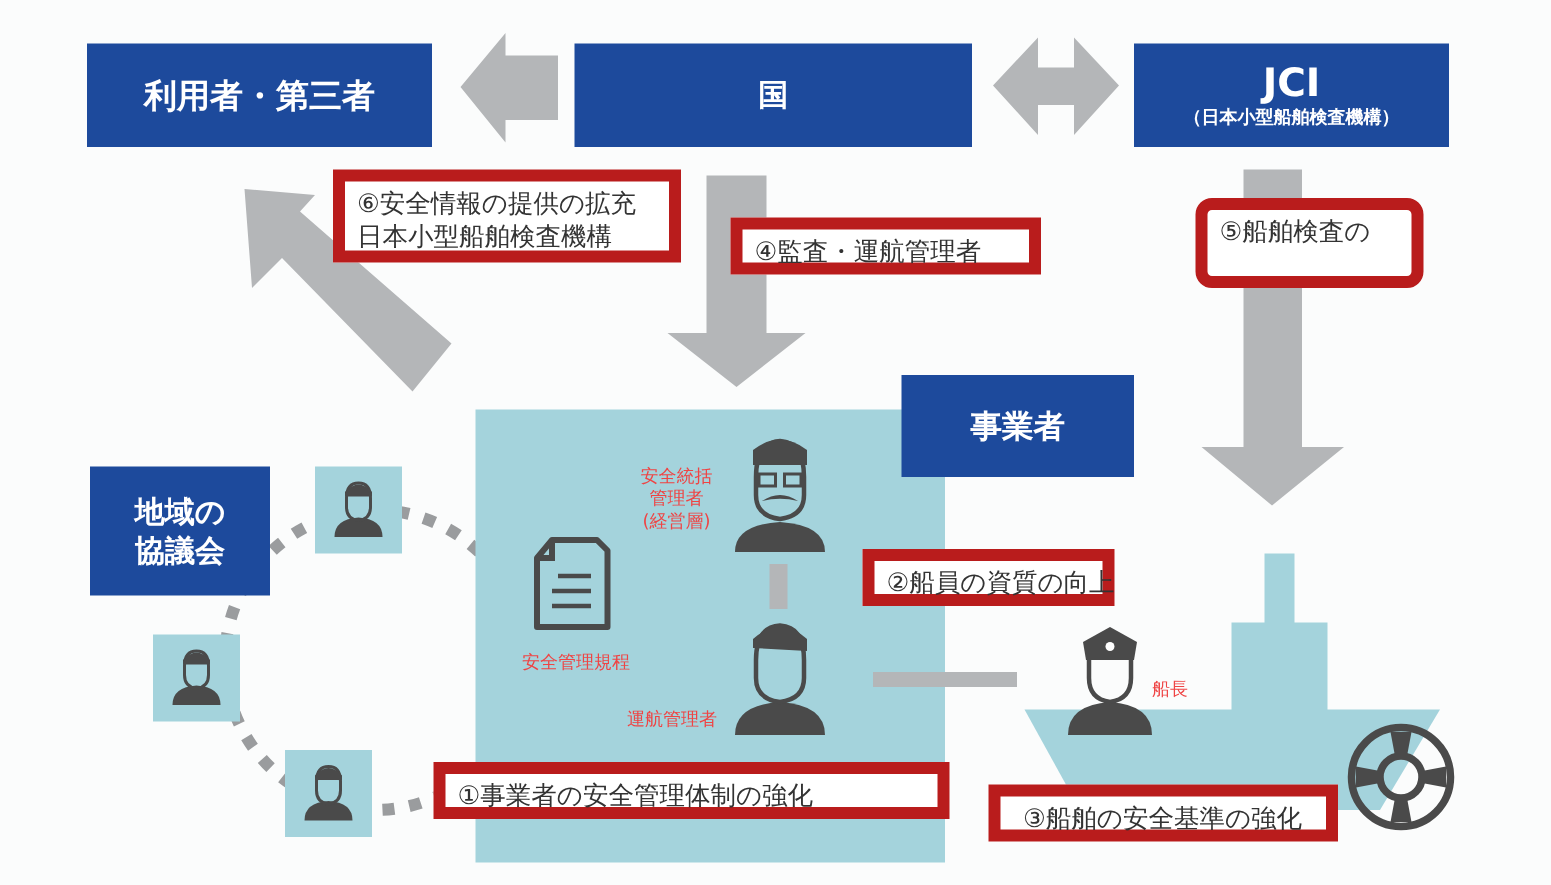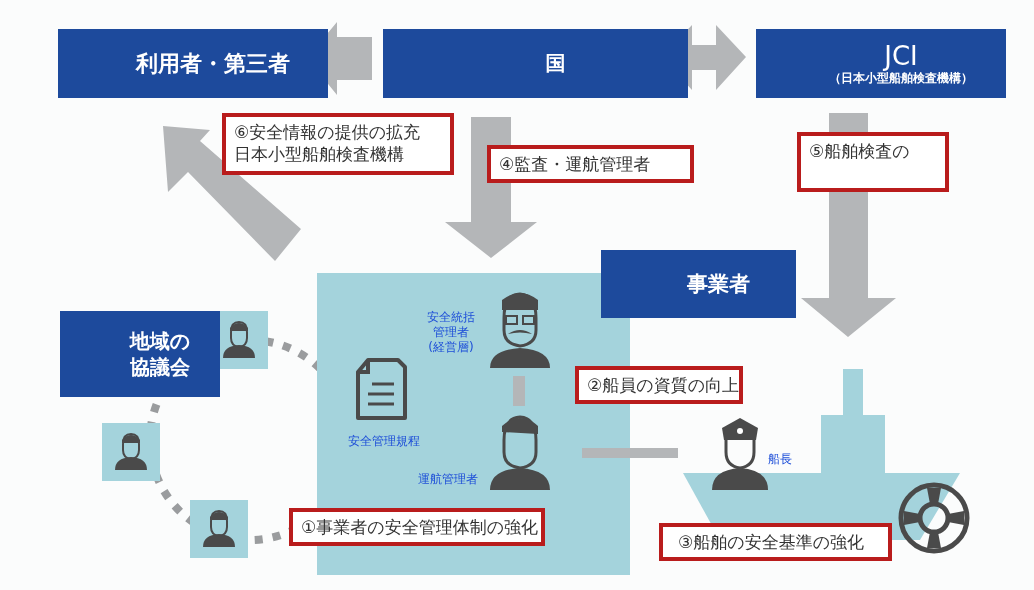--- a/index.html
+++ b/index.html
@@ -1,33 +1,33 @@
 <!DOCTYPE html>
 <html><head>
 <meta charset="utf-8">
 <style>
   html, body { margin: 0; padding: 0; }
   body {
     width: 1034px; height: 590px; position: relative; overflow: hidden;
     background: #fbfcfc;
     font-family: "DejaVu Sans", "Liberation Sans", sans-serif;
   }
-  .abs { position: absolute; padding-left: 40px; }
+  .abs { position: absolute; }
   .navy {
     background: #1d4a9c; color: #ffffff; font-weight: bold;
     display: flex; align-items: center; justify-content: center;
     text-align: center;
   }
   .callout {
-    position: absolute; background: #ffffff; border: 4px solid #b91c1c;
+    position: absolute; background: #ffffff; border: 8px solid #b91c1c;
     color: #333333; font-size: 17px; line-height: 22px; padding: 4px 8px;
     box-sizing: border-box; white-space: nowrap;
   }
   .tile { position: absolute; background: #a4d3dc; }
-  .label-small { position: absolute; font-size: 12px; color: #1d4ed8; text-align: center; line-height: 15px; }
+  .label-small { position: absolute; font-size: 12px; color: #ef4444; text-align: center; line-height: 15px; }
   svg.full { position: absolute; left: 0; top: 0; }
 </style>
 </head>
 <body>
 
 <svg class="full" width="1034" height="590">
 
   <polygon points="372,37 337,37 337,22 307,58 337,95 337,80 372,80" fill="#b4b6b8"></polygon>
 
   <polygon points="662,57 692,25 692,45 716,45 716,25 746,57 716,90 716,70 692,70 692,90" fill="#b4b6b8"></polygon>
@@ -111,45 +111,45 @@
   </g>
 </svg>
 
 <div class="abs navy" style="left:58px;top:29px;width:230px;height:69px;font-size:22px;">
   <span>利用者・第三者</span>
 </div>
 <div class="abs navy" style="left:383px;top:29px;width:265px;height:69px;font-size:20px;">
   <span>国</span>
 </div>
 <div class="abs navy" style="left:756px;top:29px;width:210px;height:69px;flex-direction:column;">
-  <span style="font-size:26px;line-height:28px;font-weight:normal;">JCI</span>
+  <span style="font-size:26px;line-height:28px;font-weight:bold;">JCI</span>
   <span style="font-size:12px;line-height:16px;">（日本小型船舶検査機構）</span>
 </div>
 <div class="abs navy" style="left:601px;top:250px;width:155px;height:68px;font-size:21px;">
   <span>事業者</span>
 </div>
 <div class="abs navy" style="left:60px;top:311px;width:120px;height:86px;flex-direction:column;font-size:20px;line-height:26px;">
   <span>地域の</span>
   <span>協議会</span>
 </div>
 
 <div class="callout" style="left:222px;top:113px;width:232px;height:62px;">
   <div>⑥安全情報の提供の拡充</div>
   <div>日本小型船舶検査機構</div>
 </div>
 <div class="callout" style="left:487px;top:145px;width:207px;height:38px;">
   <span>④監査・運航管理者</span>
 </div>
-<div class="callout" style="left:797px;top:132px;width:152px;height:60px;">
+<div class="callout" style="left:797px;top:132px;width:152px;height:60px;border-radius:11px;">
   <div>⑤船舶検査の</div>
 </div>
 <div class="callout" style="left:575px;top:366px;width:168px;height:38px;">
   <span>②船員の資質の向上</span>
 </div>
-<div class="callout" style="left:289px;top:508px;width:256px;height:38px;">
+<div class="callout" style="left:289px;top:508px;width:344px;height:38px;">
   <span>①事業者の安全管理体制の強化</span>
 </div>
 <div class="callout" style="left:659px;top:523px;width:233px;height:38px;padding-left:15px;">
   <span>③船舶の安全基準の強化</span>
 </div>
 
 <div class="label-small" style="left:416px;top:310px;width:70px;">
   <div>安全統括</div>
   <div>管理者</div>
   <div>(経営層)</div>

